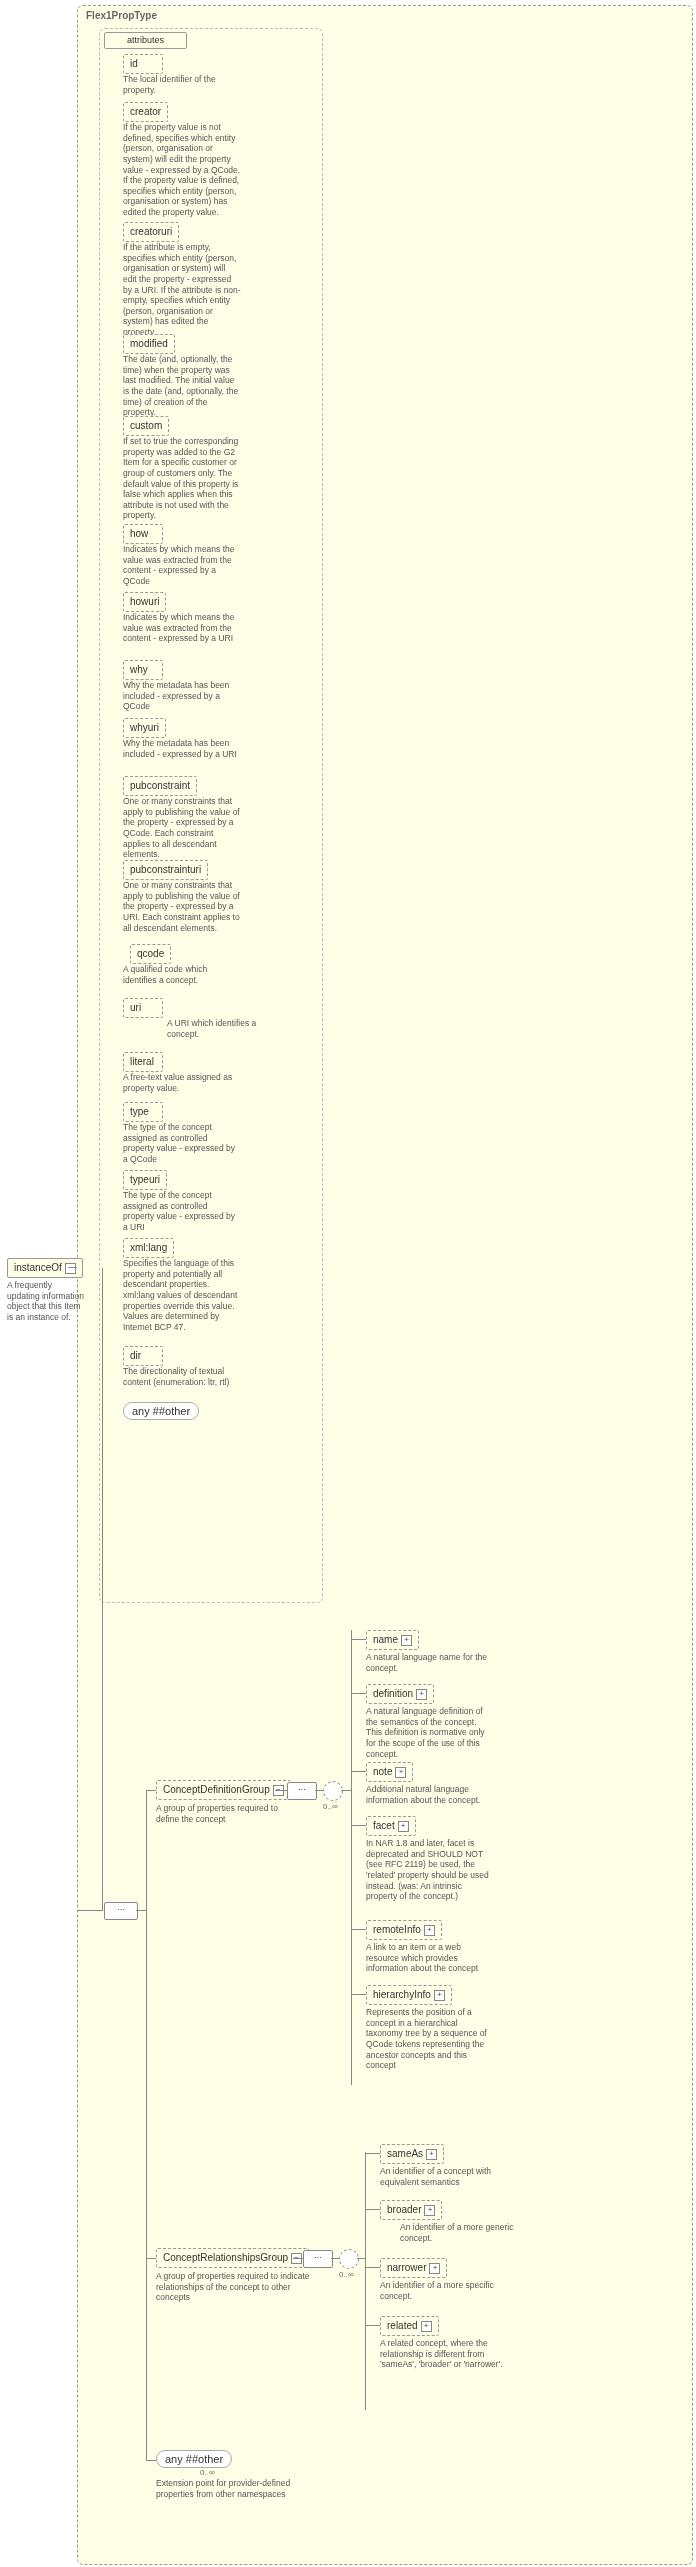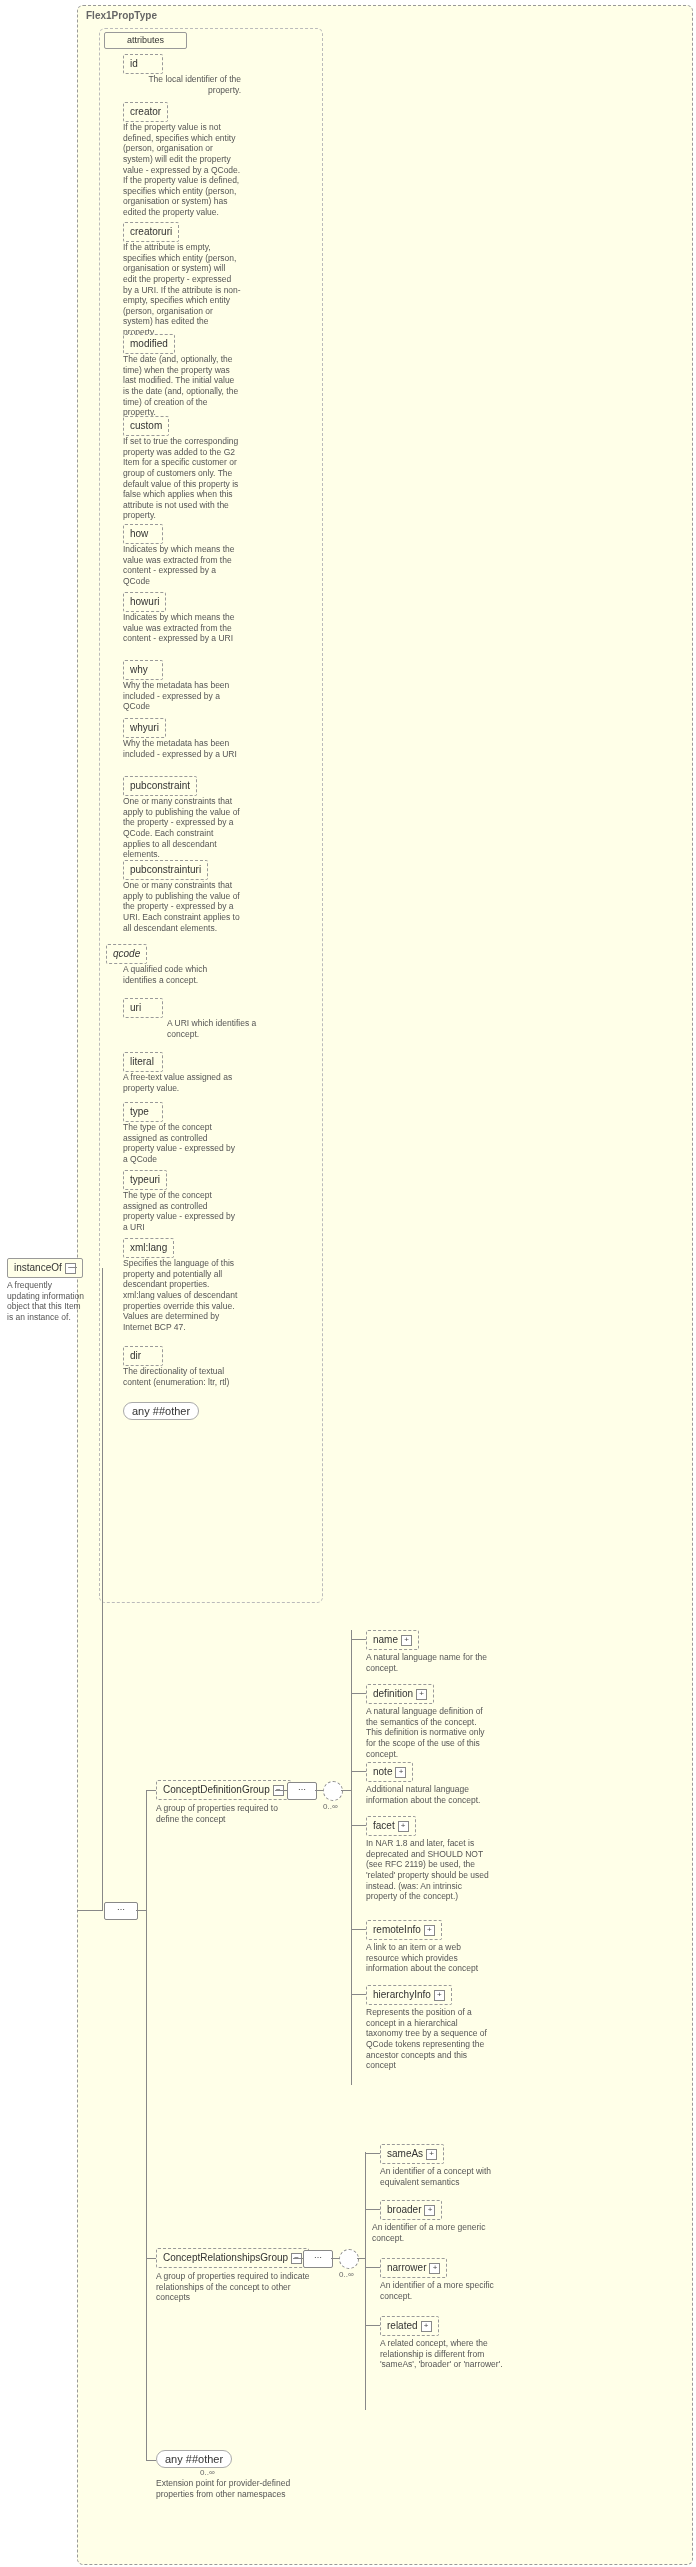--- a/index.html
+++ b/index.html
@@ -31,42 +31,42 @@
 </div>
 <div class="desc" style="left:7px;top:1280px;max-width:78px">A frequently updating information object that this Item is an instance of.</div>
 <div class="line h" style="left:70px;top:1267px;width:7px"></div>
 
 <div class="region" style="left:99px;top:28px;width:222px;height:1573px;border-color:#bbb;"></div>
 <div class="node solid" style="left:104px;top:32px;font-size:9px;padding:2px 22px">
   <span>attributes</span>
 </div>
 <div id="attr-list">
       <div class="node dashed" style="left: 123px; top: 54px;">id</div>
-      <div class="desc" style="left: 123px; top: 74px; max-width: 118px; text-align: right;">The local identifier of the property.</div>
+      <div class="desc" style="left: 123px; top: 74px; max-width: 118px;">The local identifier of the property.</div>
       <div class="node dashed" style="left: 123px; top: 102px;">creator</div>
       <div class="desc" style="left: 123px; top: 122px; max-width: 118px;">If the property value is not defined, specifies which entity (person, organisation or system) will edit the property value - expressed by a QCode. If the property value is defined, specifies which entity (person, organisation or system) has edited the property value.</div>
       <div class="node dashed" style="left: 123px; top: 222px;">creatoruri</div>
       <div class="desc" style="left: 123px; top: 242px; max-width: 118px;">If the attribute is empty, specifies which entity (person, organisation or system) will edit the property - expressed by a URI. If the attribute is non-empty, specifies which entity (person, organisation or system) has edited the property.</div>
       <div class="node dashed" style="left: 123px; top: 334px;">modified</div>
       <div class="desc" style="left: 123px; top: 354px; max-width: 118px;">The date (and, optionally, the time) when the property was last modified. The initial value is the date (and, optionally, the time) of creation of the property.</div>
       <div class="node dashed" style="left: 123px; top: 416px;">custom</div>
       <div class="desc" style="left: 123px; top: 436px; max-width: 118px;">If set to true the corresponding property was added to the G2 Item for a specific customer or group of customers only. The default value of this property is false which applies when this attribute is not used with the property.</div>
       <div class="node dashed" style="left: 123px; top: 524px;">how</div>
       <div class="desc" style="left: 123px; top: 544px; max-width: 118px;">Indicates by which means the value was extracted from the content - expressed by a QCode</div>
       <div class="node dashed" style="left: 123px; top: 592px;">howuri</div>
       <div class="desc" style="left: 123px; top: 612px; max-width: 118px;">Indicates by which means the value was extracted from the content - expressed by a URI</div>
       <div class="node dashed" style="left: 123px; top: 660px;">why</div>
       <div class="desc" style="left: 123px; top: 680px; max-width: 118px;">Why the metadata has been included - expressed by a QCode</div>
       <div class="node dashed" style="left: 123px; top: 718px;">whyuri</div>
       <div class="desc" style="left: 123px; top: 738px; max-width: 118px;">Why the metadata has been included - expressed by a URI</div>
       <div class="node dashed" style="left: 123px; top: 776px;">pubconstraint</div>
       <div class="desc" style="left: 123px; top: 796px; max-width: 118px;">One or many constraints that apply to publishing the value of the property - expressed by a QCode. Each constraint applies to all descendant elements.</div>
       <div class="node dashed" style="left: 123px; top: 860px;">pubconstrainturi</div>
       <div class="desc" style="left: 123px; top: 880px; max-width: 118px;">One or many constraints that apply to publishing the value of the property - expressed by a URI. Each constraint applies to all descendant elements.</div>
-      <div class="node dashed" style="left: 106px; top: 944px; font-style: italic;">qcode</div>
+      <div class="node dashed" style="left: 130px; top: 944px;">qcode</div>
       <div class="desc" style="left: 123px; top: 964px; max-width: 118px;">A qualified code which identifies a concept.</div>
       <div class="node dashed" style="left: 123px; top: 998px;">uri</div>
       <div class="desc" style="left: 123px; top: 1018px; max-width: 118px; margin-left: 44px;">A URI which identifies a concept.</div>
       <div class="node dashed" style="left: 123px; top: 1052px;">literal</div>
       <div class="desc" style="left: 123px; top: 1072px; max-width: 118px;">A free-text value assigned as property value.</div>
       <div class="node dashed" style="left: 123px; top: 1102px;">type</div>
       <div class="desc" style="left: 123px; top: 1122px; max-width: 118px;">The type of the concept assigned as controlled property value - expressed by a QCode</div>
       <div class="node dashed" style="left: 123px; top: 1170px;">typeuri</div>
       <div class="desc" style="left: 123px; top: 1190px; max-width: 118px;">The type of the concept assigned as controlled property value - expressed by a URI</div>
       <div class="node dashed" style="left: 123px; top: 1238px;">xml:lang</div>
@@ -127,21 +127,21 @@
 <div class="dotcirc" style="left:339px;top:2249px;width:18px;height:18px"></div>
 <div class="card" style="left:339px;top:2270px">0..∞</div>
 <div class="line h" style="left:357px;top:2258px;width:8px"></div>
 <div class="line v" style="left:365px;top:2152px;height:258px"></div>
 <div id="rel-children">
       <div class="line h" style="left: 365px; top: 2153px; width: 15px;"></div>
       <div class="node dashed" style="left: 380px; top: 2144px;"><span>sameAs</span><span class="exp">+</span></div>
       <div class="desc" style="left: 380px; top: 2166px;">An identifier of a concept with equivalent semantics</div>
       <div class="line h" style="left: 365px; top: 2209px; width: 15px;"></div>
       <div class="node dashed" style="left: 380px; top: 2200px;"><span>broader</span><span class="exp">+</span></div>
-      <div class="desc" style="left: 372px; top: 2222px;">An identifier of a more generic concept.</div>
+      <div class="desc" style="left: 400px; top: 2222px;">An identifier of a more generic concept.</div>
       <div class="line h" style="left: 365px; top: 2267px; width: 15px;"></div>
       <div class="node dashed" style="left: 380px; top: 2258px;"><span>narrower</span><span class="exp">+</span></div>
       <div class="desc" style="left: 380px; top: 2280px;">An identifier of a more specific concept.</div>
       <div class="line h" style="left: 365px; top: 2325px; width: 15px;"></div>
       <div class="node dashed" style="left: 380px; top: 2316px;"><span>related</span><span class="exp">+</span></div>
       <div class="desc" style="left: 380px; top: 2338px;">A related concept, where the relationship is different from 'sameAs', 'broader' or 'narrower'.</div>
     </div>
 
 <div class="line h" style="left:146px;top:2460px;width:10px"></div>
 <div class="any" style="left:156px;top:2450px">

